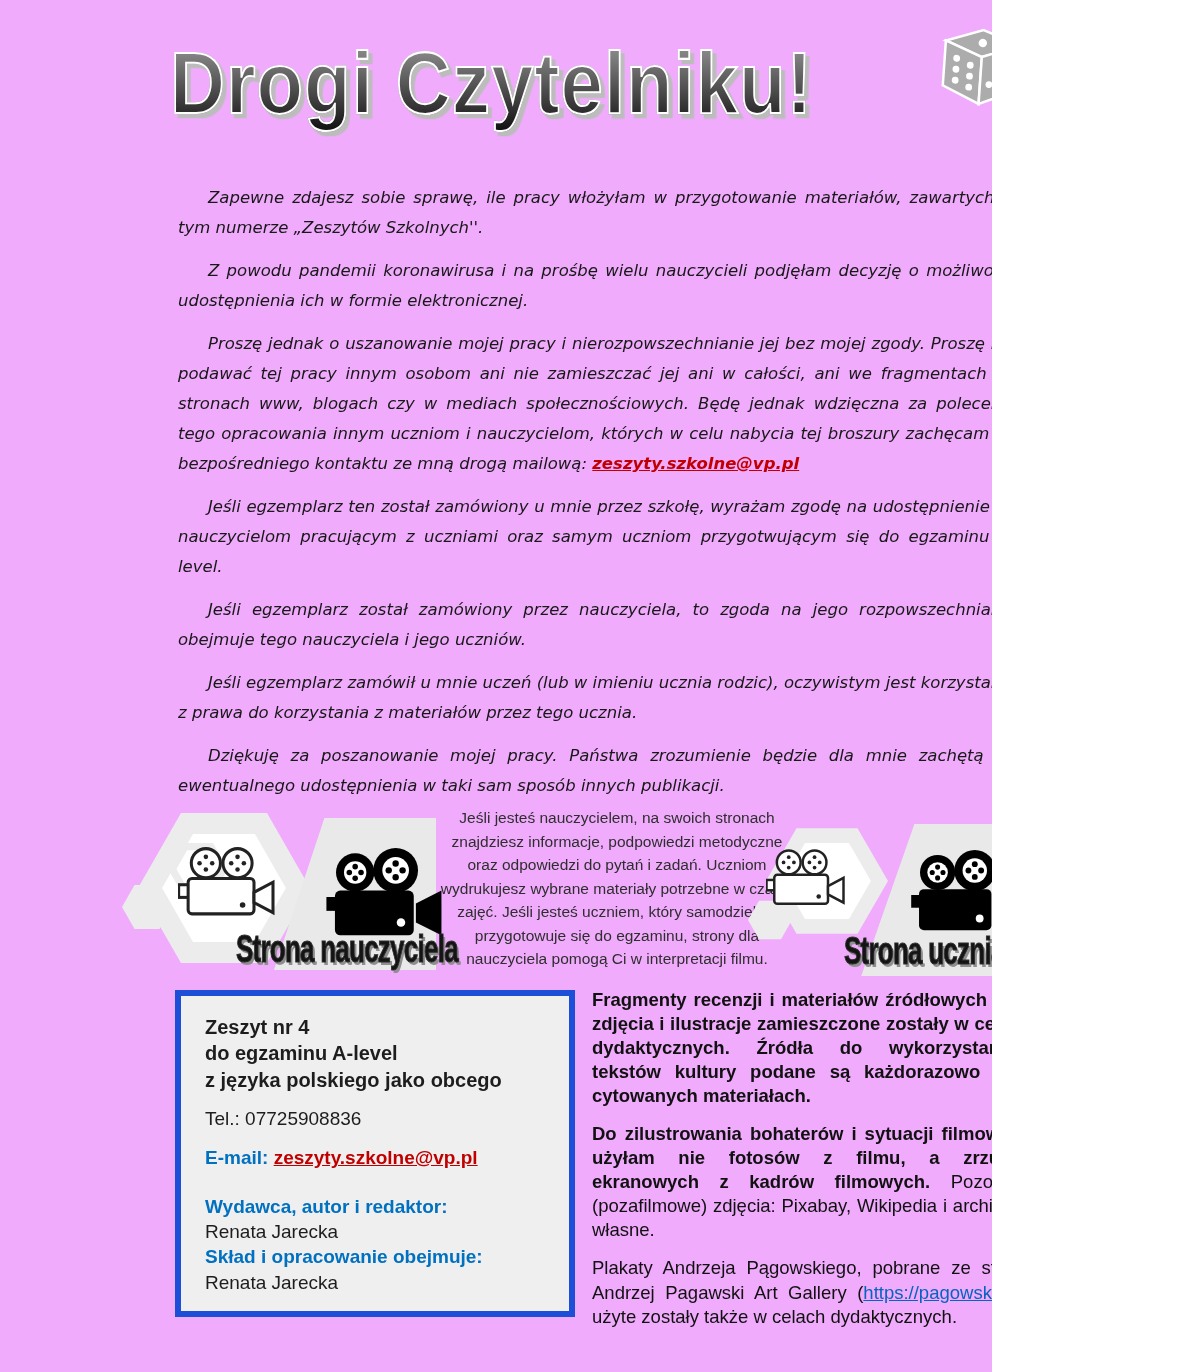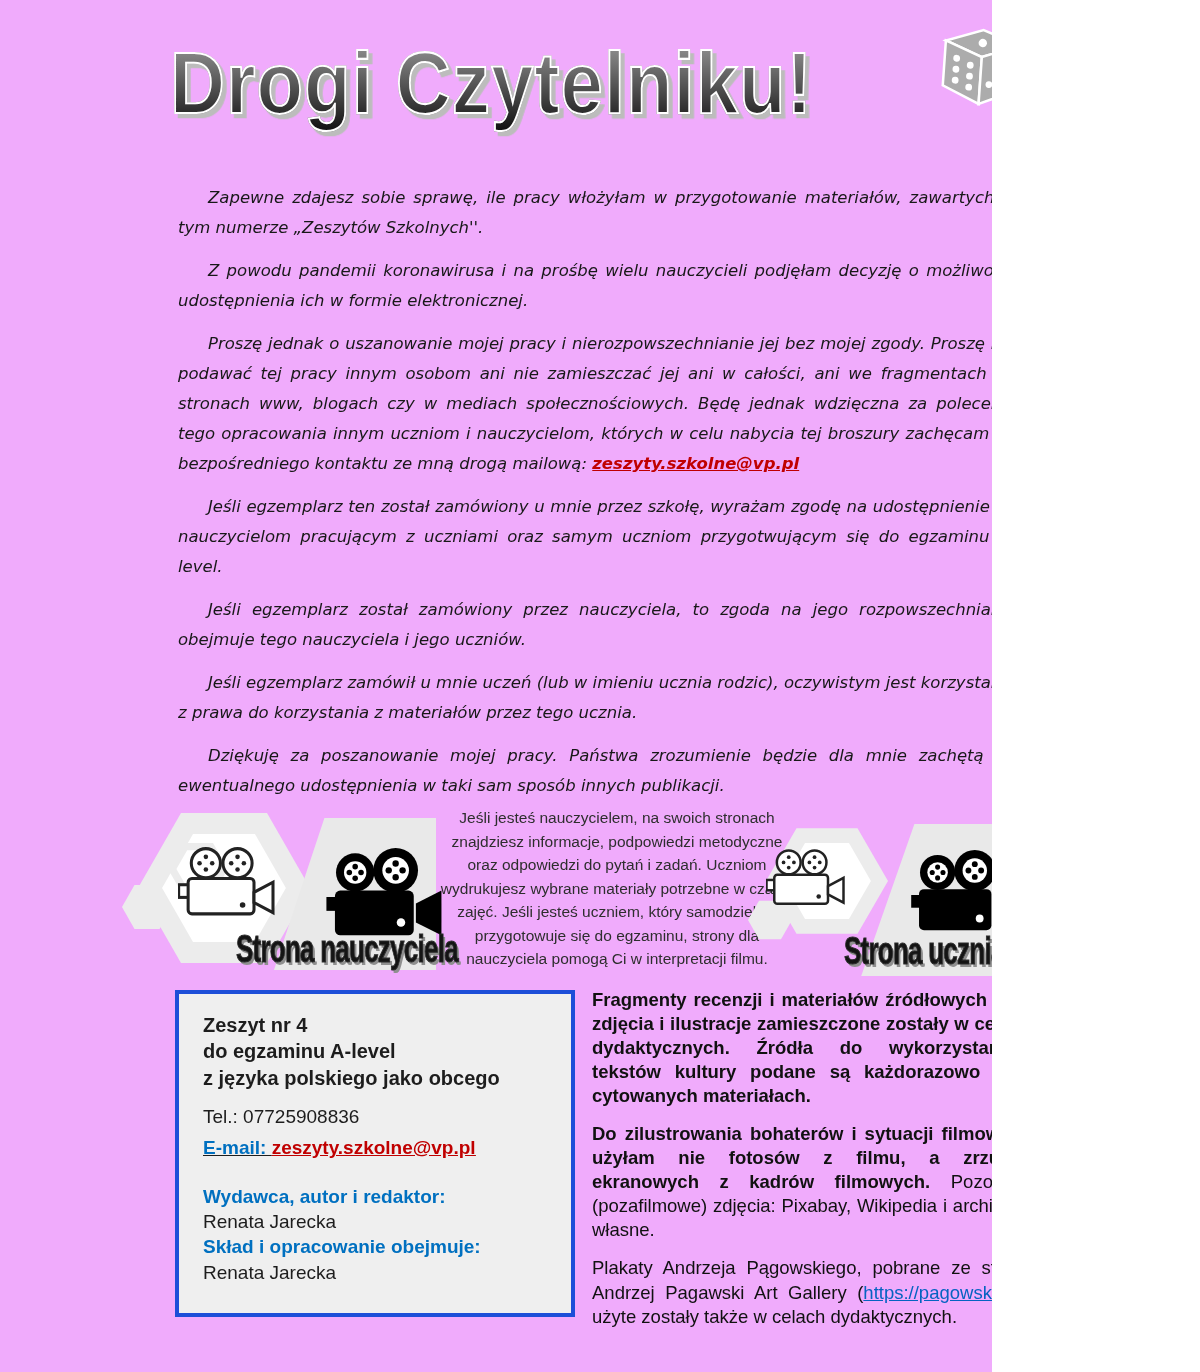--- a/index.html
+++ b/index.html
@@ -49,26 +49,26 @@
   }
   .media-desc{
     position:absolute;left:436px;top:806px;width:362px;
     font-size:15.5px;line-height:1.52;color:#2e2e2e;text-align:center;
   }
   .cam{position:absolute;}
 
   
   .info-box{
     position:absolute;left:175px;top:990px;width:400px;min-height:327px;box-sizing:border-box;
-    background:#efefef;border:4px solid #1d4ed8;padding:18px 24px 14px 24px;color:#1d1d1d;
+    background:#efefef;border:6px solid #1d4ed8;padding:18px 24px 14px 24px;color:#1d1d1d;
   }
   .box-title{font-size:20px;font-weight:bold;line-height:1.32;margin:0 0 13px 0;}
   .box-line{font-size:19px;line-height:1.32;margin:0;}
   .box-issue{margin:0 0 15px 0;}
-  .box-email{margin:6px 0 24px 0;font-weight:bold;text-decoration:underline;}
+  .box-email{margin:14px 0 24px 0;font-weight:bold;}
   .blue-label{color:#0070C0;font-weight:bold;}
   .red-mail{color:#C00000;text-decoration:underline;font-weight:bold;cursor:pointer;}
 
   
   .credits{
     position:absolute;left:584px;top:988px;width:448px;
     font-size:18.5px;line-height:1.3;color:#111;text-align:justify;
   }
   .credits p{margin:0 0 14px 8px;}
   .credits .b{font-weight:bold;}

